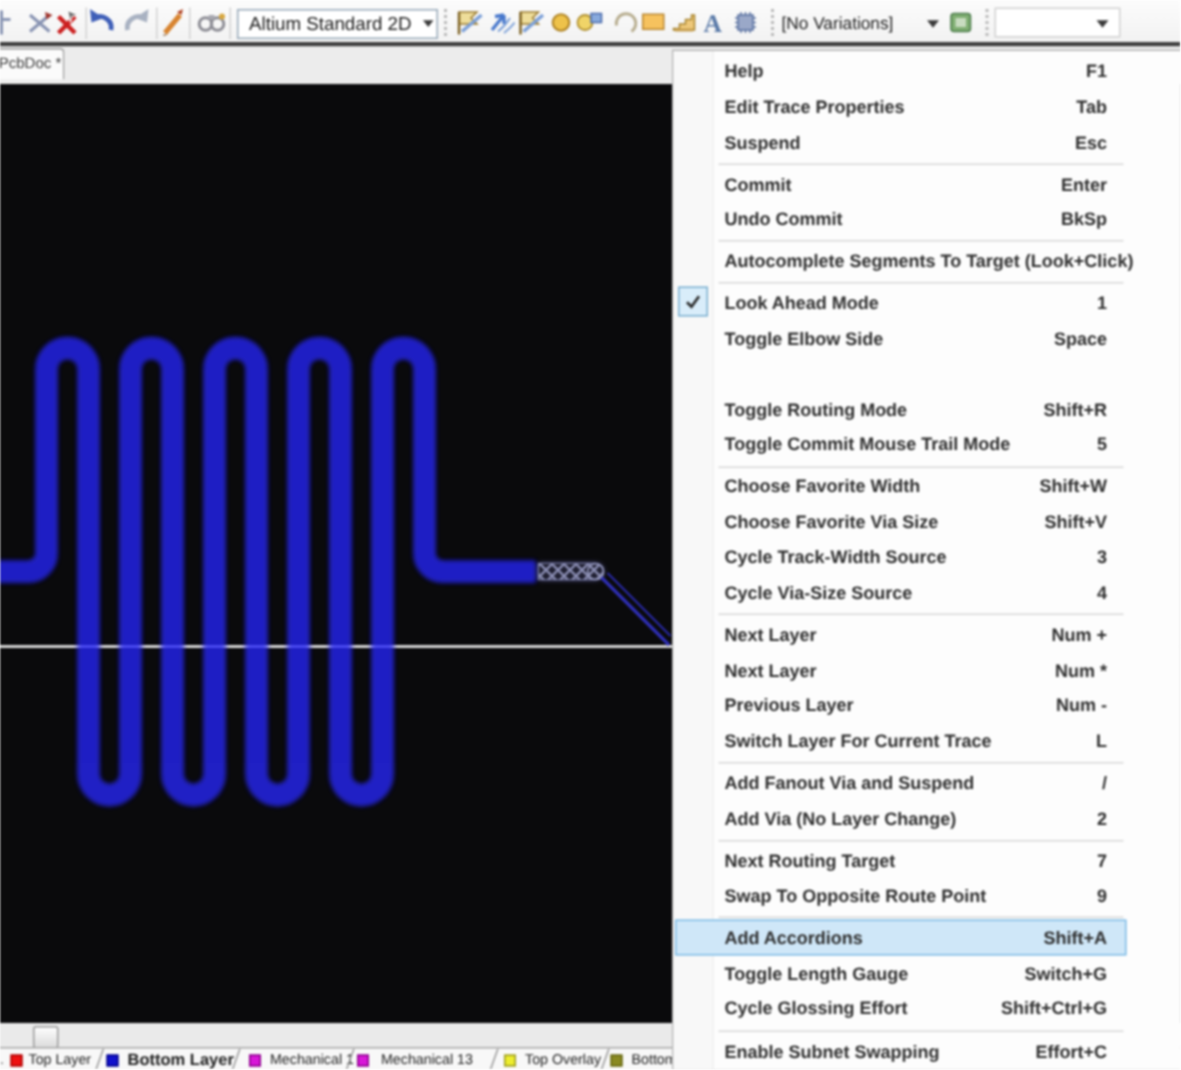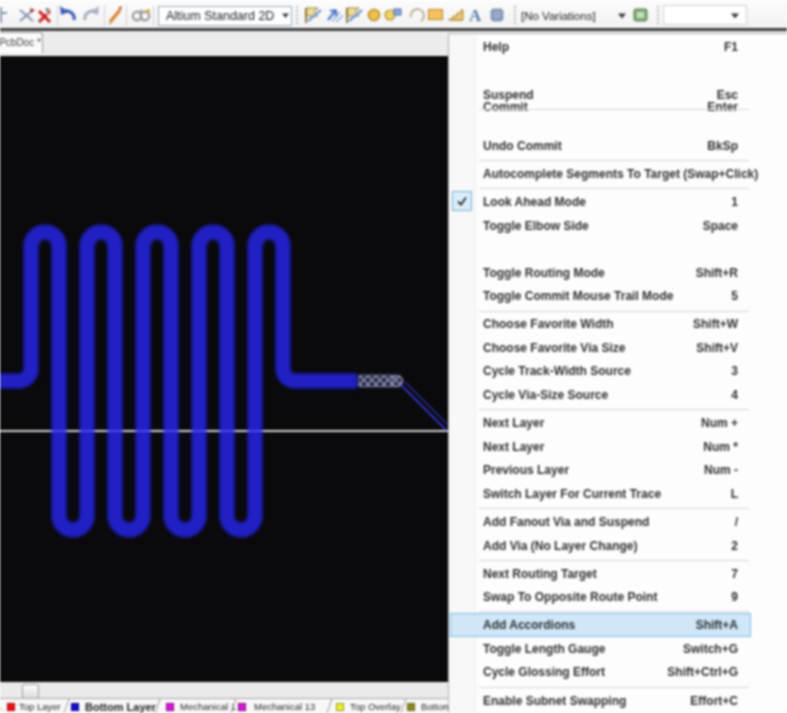--- a/index.html
+++ b/index.html
@@ -186,34 +186,38 @@
   <div id="menu">
     <div id="gutter"></div>
     <div id="hilite"></div>
     <div id="chk"><svg width="18" height="18">
           <path d="M5 9.5 l3 3 L13 5.5" stroke="#2a2a2a" stroke-width="1.8" fill="none"></path>
         </svg></div>
     <div class="mi" style="top:1px">
         <span class="lab">Help</span>
         <span class="sc">F1</span>
       </div>
+    <div class="mi" style="top:25px">
+        <span class="lab">Edit Trace Properties</span>
+        <span class="sc">Tab</span>
+      </div>
     <div class="mi" style="top:49px">
         <span class="lab">Suspend</span>
         <span class="sc">Esc</span>
       </div>
-    <div class="mi" style="top:61px">
+    <div class="mi" style="top:77px">
         <span class="lab">Commit</span>
         <span class="sc">Enter</span>
       </div>
     <div class="mi" style="top:100px">
         <span class="lab">Undo Commit</span>
         <span class="sc">BkSp</span>
       </div>
     <div class="mi" style="top:128px">
-        <span class="lab">Autocomplete Segments To Target (Swap+Click)</span>
+        <span class="lab">Autocomplete Segments To Target (Look+Click)</span>
       </div>
     <div class="mi" style="top:156px">
         <span class="lab">Look Ahead Mode</span>
         <span class="sc">1</span>
       </div>
     <div class="mi" style="top:180px">
         <span class="lab">Toggle Elbow Side</span>
         <span class="sc">Space</span>
       </div>
     <div class="mi" style="top:227px">

